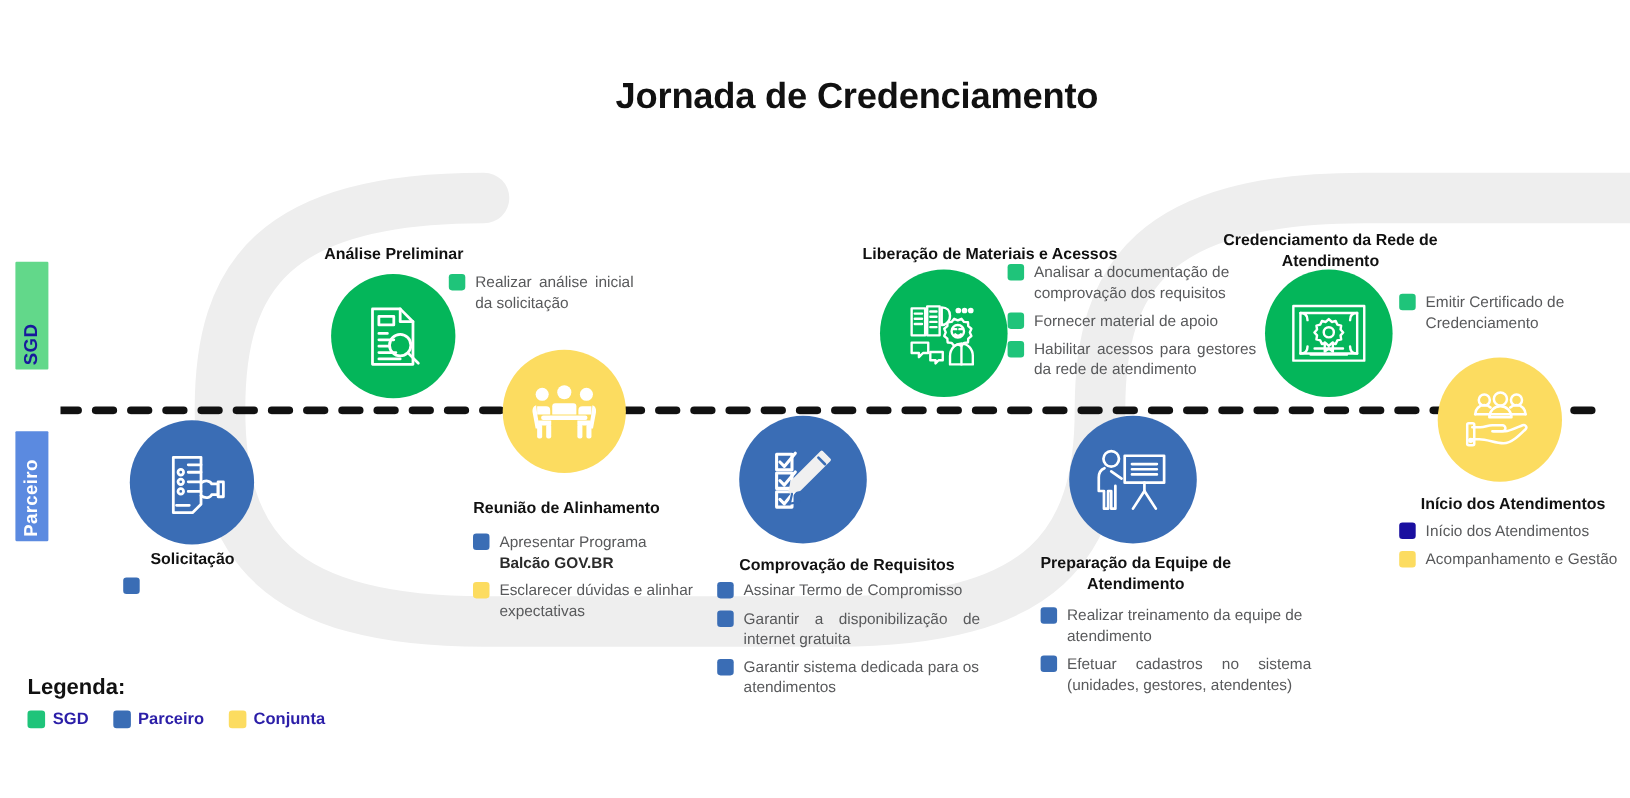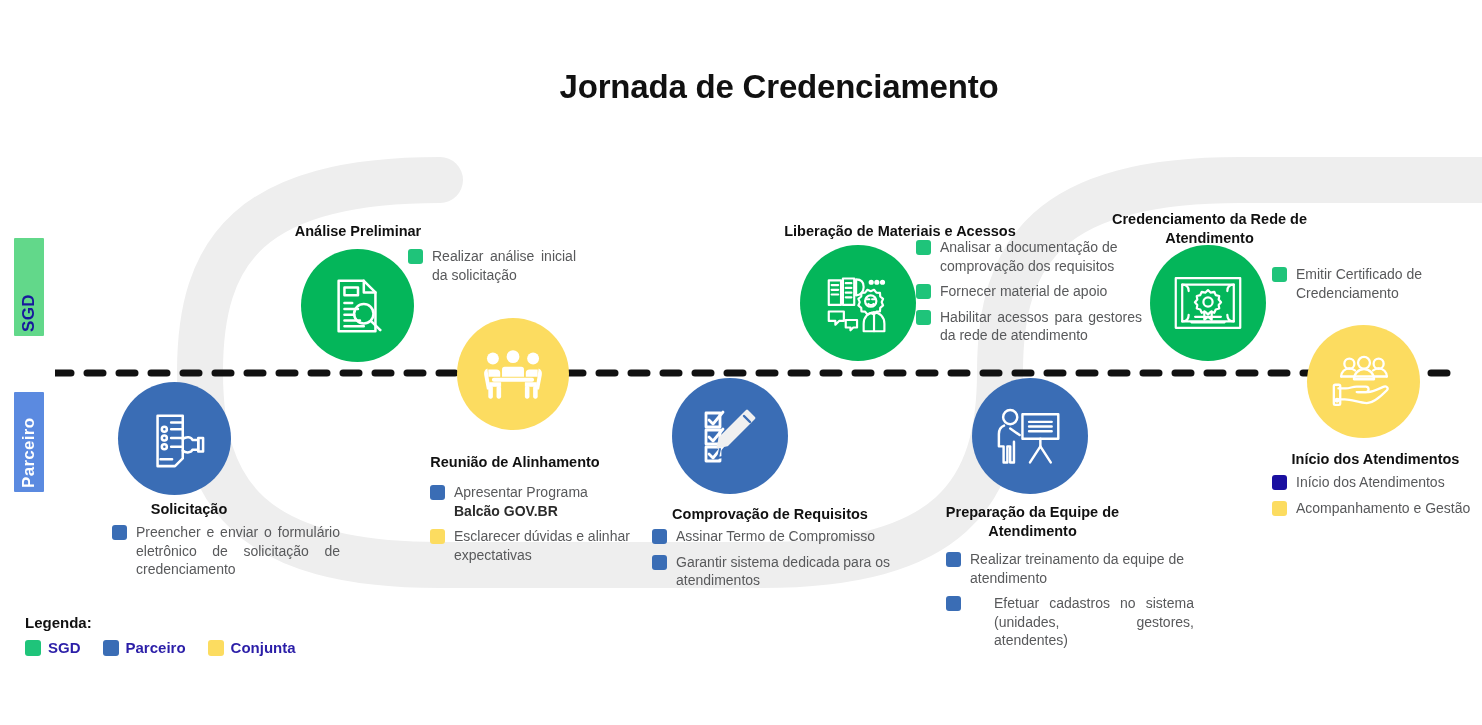--- a/index.html
+++ b/index.html
@@ -123,21 +123,21 @@
   .sq-navy   { background: #1a0fa0; }
   .bold { font-weight: bold; color: #2b2b2b; }
 
   
   #legend {
     position: absolute;
     left: 25px;
     top: 614px;
   }
   #legend-title {
-    font-size: 15px;
+    font-size: 20px;
     font-weight: bold;
     color: #111111;
     margin-bottom: 8px;
   }
   #legend-items {
     display: flex;
     align-items: center;
   }
   .legend-item {
     display: flex;
@@ -185,25 +185,24 @@
       <svg width="62" height="62" viewBox="0 0 64 64" fill="none" stroke="#ffffff" stroke-width="2.6" stroke-linecap="round" stroke-linejoin="round">
         <path d="M14 8 h26 v44 l-8 8 H14 z"></path>
         <circle cx="21" cy="22" r="2.6"></circle>
           <circle cx="21" cy="31" r="2.6"></circle>
         <circle cx="21" cy="40" r="2.6"></circle>
         <path d="M28 15 h12 M28 22 h12 M28 31 h12 M28 40 h12 M17 53 h12"></path>
         <path d="M40 32 c4-3 9-2 10 1 h6 v10 h-6 c-1 3-6 4-10 1"></path>
         <path d="M56 31 h5 v14 h-5 z"></path>
       </svg>
     </div>
-    <div class="node-title" style="left:104px; top:500px; width:170px;">Solicitação</div>
+    <div class="node-title" style="left:90px; top:500px; width:170px;">Solicitação</div>
     <div class="bullets just" style="left:112px; top:523px; width:228px;">
       <div class="bullet">
         <span class="sq sq-blue"></span>
-        <span class="txt">Preencher e enviar o formulário eletrônico de solicitação de credenciamento</span>
       </div>
     </div>
   </div>
 
   <div class="node">
     <div class="bubble b-green" style="left:301px; top:249px; width:113px; height:113px;">
       <svg width="62" height="62" viewBox="0 0 64 64" fill="none" stroke="#ffffff" stroke-width="2.6" stroke-linecap="round" stroke-linejoin="round">
         <path d="M12 6 h26 l12 12 v40 H12 z"></path>
         <path d="M38 6 v12 h12"></path>
         <rect x="18" y="13" width="14" height="8"></rect>
@@ -266,20 +265,24 @@
         <path d="M49 7 l7 7 -27 27 -9 2 2-9 z" fill="#f0f0f0" stroke="#f0f0f0"></path>
         <path d="M46 12 l6 6" stroke="#3a6db5" stroke-width="2.4"></path>
         <path d="M22 45 l-2 9 9-2" stroke="#3a6db5" stroke-width="2"></path>
       </svg>
     </div>
     <div class="node-title" style="left:640px; top:505px; width:260px;">Comprovação de Requisitos</div>
     <div class="bullets" style="left:652px; top:527px; width:310px;">
       <div class="bullet">
         <span class="sq sq-blue"></span>
         <span class="txt">Assinar Termo de Compromisso</span>
+      </div>
+      <div class="bullet just">
+        <span class="sq sq-blue"></span>
+        <span class="txt" style="text-align:justify; width:215px; display:inline-block;">Garantir a disponibilização de internet gratuita</span>
       </div>
       <div class="bullet">
         <span class="sq sq-blue"></span>
         <span class="txt">Garantir sistema dedicada para os atendimentos</span>
       </div>
     </div>
   </div>
 
   <div class="node">
     <div class="bubble b-green" style="left:800px; top:245px; width:116px; height:116px;">
@@ -332,21 +335,21 @@
       </svg>
     </div>
     <div class="node-title" style="left:930px; top:503px; width:205px;">Preparação da Equipe de Atendimento</div>
     <div class="bullets" style="left:946px; top:550px; width:248px;">
       <div class="bullet">
         <span class="sq sq-blue"></span>
         <span class="txt">Realizar treinamento da equipe de atendimento</span>
       </div>
       <div class="bullet">
         <span class="sq sq-blue"></span>
-        <span class="txt" style="text-align:justify; display:inline-block; width:222px;margin-left:24px;">Efetuar cadastros no sistema (unidades, gestores, atendentes)</span>
+        <span class="txt" style="text-align:justify; display:inline-block; width:222px;">Efetuar cadastros no sistema (unidades, gestores, atendentes)</span>
       </div>
     </div>
   </div>
 
   <div class="node">
     <div class="bubble b-green" style="left:1150px; top:245px; width:116px; height:116px;">
       <svg width="70" height="58" viewBox="0 0 76 62" fill="none" stroke="#ffffff" stroke-width="2.4" stroke-linecap="round" stroke-linejoin="round">
         <rect x="3" y="4" width="70" height="54"></rect>
         <path d="M10 11 h56 v40 H10 z"></path>
         <path d="M10 11 q7 0 7 7 M66 11 q-7 0-7 7 M10 51 q7 0 7-7 M66 51 q-7 0-7-7"></path>

